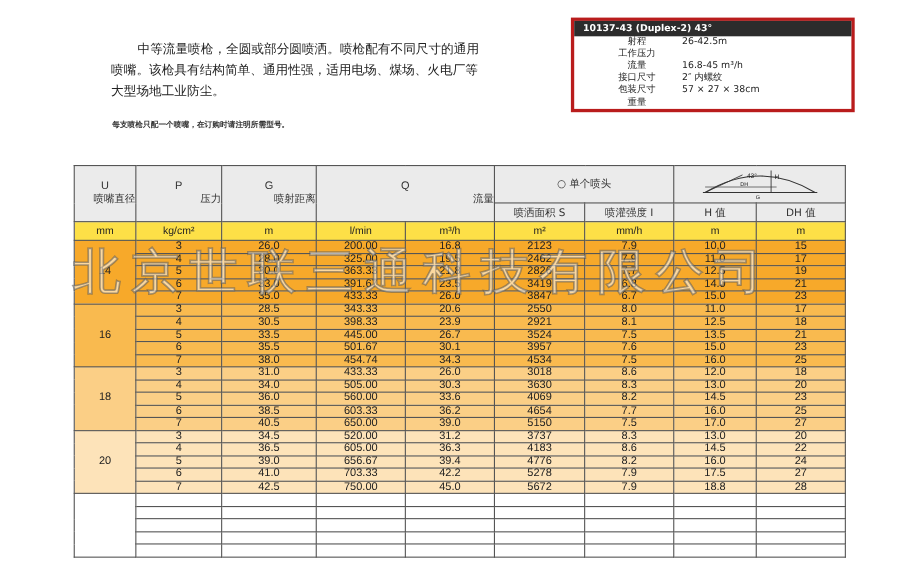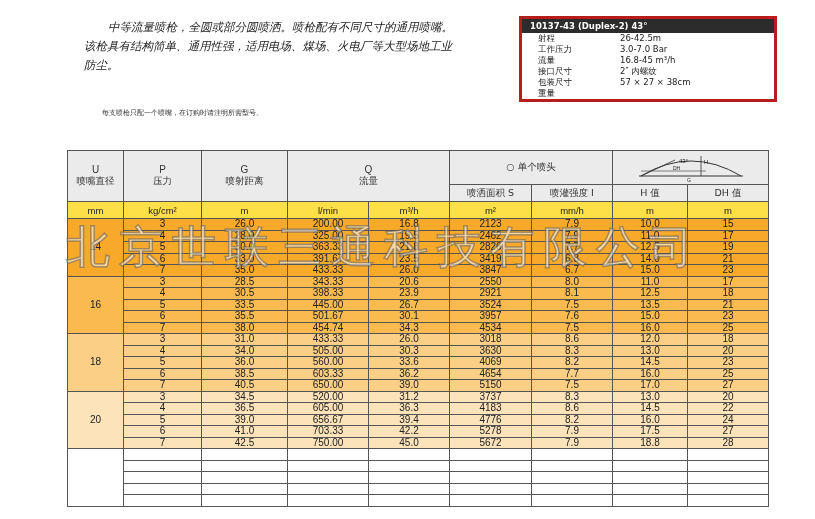--- a/index.html
+++ b/index.html
@@ -1,31 +1,31 @@
 <!DOCTYPE html>
 <html><head>
 <meta charset="utf-8">
 <style>
   html, body { margin:0; padding:0; background:#ffffff; }
   body { width:815px; height:519px; position:relative; overflow:hidden; font-family:"DejaVu Sans", sans-serif; color:#222; }
 
   .intro { position:absolute; left:84px; top:18px; width:370px; font-size:11.5px; line-height:19px; color:#222; }
-  .intro p { margin:0; text-indent:24px;font-style:italic; }
-  .note { position:absolute; left:102px; top:108px; font-size:7px; color:#333; }
+  .intro p { margin:17px; text-indent:24px; }
+  .note { position:absolute; left:102px; top:108px; font-size:7px; color:#333;font-weight:bold; }
 
   .spec { position:absolute; left:519px; top:16px; width:252px; border:3px solid #b91c1c; font-size:8.5px; }
   .spec-head { background:#2c2c2c; color:#fff; font-weight:bold; padding:1px 8px; height:12px; line-height:12px; font-size:8.5px; }
   .spec-row { display:flex; height:11px; line-height:11px; }
-  .spec-row .k { width:82px; padding-left:16px; color:#222; }
+  .spec-row .k { width:82px; padding-left:16px; color:#222;text-align:center; }
   .spec-row .v { flex:1; color:#222; }
 
   table.main { position:absolute; left:67px; top:150px; border-collapse:collapse; font-family:"Liberation Sans", sans-serif; font-size:10px; table-layout:fixed; }
   table.main td, table.main th { border:1px solid #555; padding:0; text-align:center; font-weight:normal; }
   .hdr { background:#ebebeb; color:#333; }
-  .hdr-cn { font-family:"DejaVu Sans", sans-serif; font-size:9.5px; }
+  .hdr-cn { font-family:"DejaVu Sans", sans-serif; font-size:9.5px;text-align:right; }
   .units td { background:#fde047; height:16px; font-size:9.5px; }
   .drow td { height:10.5px; line-height:10px; font-size:10px; color:#222; }
   .g14 td { background:#f7a92a; }
   .g16 td { background:#f9ba4f; }
   .g18 td { background:#fbcf86; }
   .g20 td { background:#fde3b9; }
   .ucell { font-size:14px; color:#222; }
   .erow td { height:10.5px; background:#fff; }
 
   .watermark { position:absolute; left:66px; top:218px; font-size:44px; letter-spacing:9px; color:rgba(255,255,255,0.55); -webkit-text-stroke:1.5px rgba(90,90,90,0.55); white-space:nowrap; font-family:Liberation Mono, monospace; pointer-events:none; }
@@ -39,21 +39,20 @@
 <div class="note">每支喷枪只配一个喷嘴，在订购时请注明所需型号。</div>
 
 <div class="spec">
   <div class="spec-head">10137-43 (Duplex-2) 43°</div>
   <div class="spec-row">
       <span class="k">射程</span>
       <span class="v">26-42.5m</span>
     </div>
   <div class="spec-row">
       <span class="k">工作压力</span>
-      <span class="v">3.0-7.0 Bar</span>
     </div>
   <div class="spec-row">
       <span class="k">流量</span>
       <span class="v">16.8-45 m³/h</span>
     </div>
   <div class="spec-row">
       <span class="k">接口尺寸</span>
       <span class="v">2″ 内螺纹</span>
     </div>
   <div class="spec-row">

